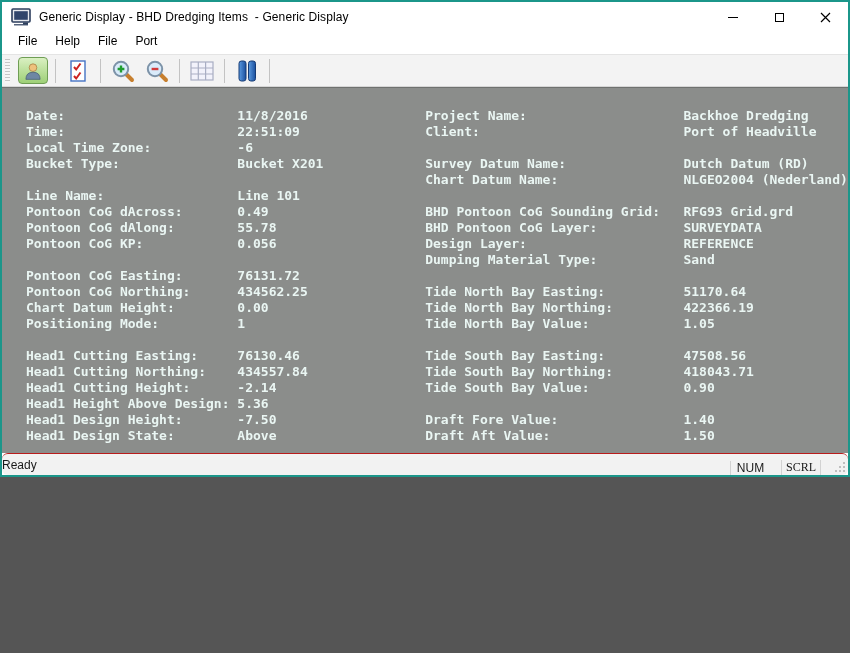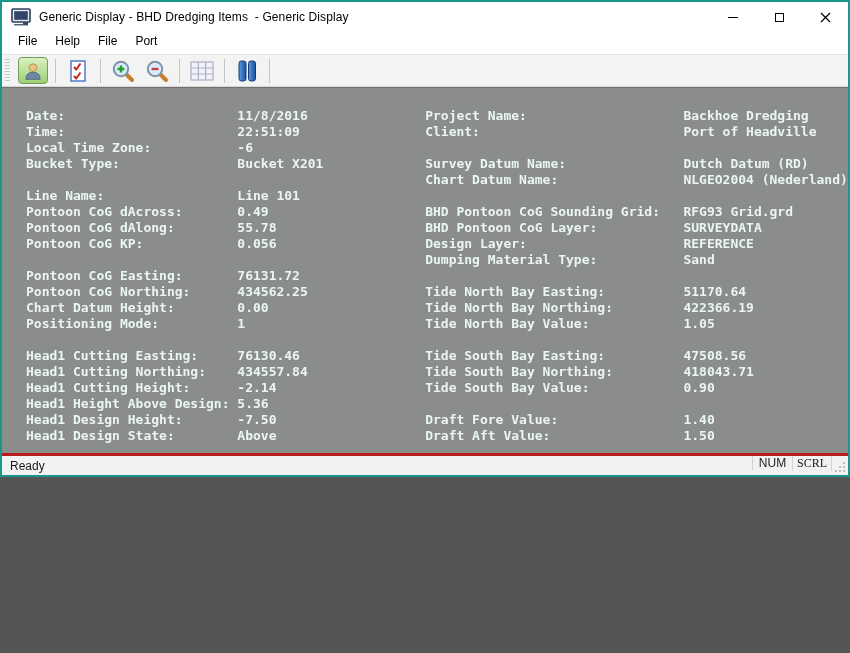--- a/index.html
+++ b/index.html
@@ -37,23 +37,23 @@
   .tb-sep{width:1px;height:24px;background:#c3c3c3;margin:0 5px;}
   
   .display{flex:1 1 auto;background:var(--display-bg);border-top:1px solid #6f716f;overflow:hidden;}
   .display-text{
     margin:16px;padding:4px 0 0 8px;
     font-family:"DejaVu Sans Mono",monospace;font-weight:bold;
     font-size:13px;line-height:16px;color:var(--display-text);
     white-space:pre;letter-spacing:0;
   }
   
-  .statusbar{height:22px;background:#f2f2f2;border-top:3px solid #b91c1c;
-    display:flex;align-items:center;padding-left:8px;font-size:12px;color:#1a1a1a;flex:0 0 auto;}
-  .sb-right{margin-left:auto;display:flex;align-items:flex-start;height:100%;}
+  .statusbar{height:22px;background:#f2f2f2;border-top:1px solid #b91c1c;
+    display:flex;align-items:center;font-size:12px;color:#1a1a1a;flex:0 0 auto;border-radius:6px;}
+  .sb-right{margin-left:auto;display:flex;align-items:flex-end;height:100%;gap:11px;}
   .sb-pane{display:flex;align-items:center;justify-content:center;border-left:1px solid #d2d2d2;
     width:40px;font-size:12px;color:#1a1a1a;}
   .sb-pane.last{border-right:1px solid #d2d2d2;font-family:Liberation Serif, serif;}
   .size-grip{width:16px;height:100%;display:flex;align-items:flex-end;justify-content:flex-end;padding:0 2px 2px 0;}
 </style>
 </head>
 <body>
 
 <div class="window">
 

